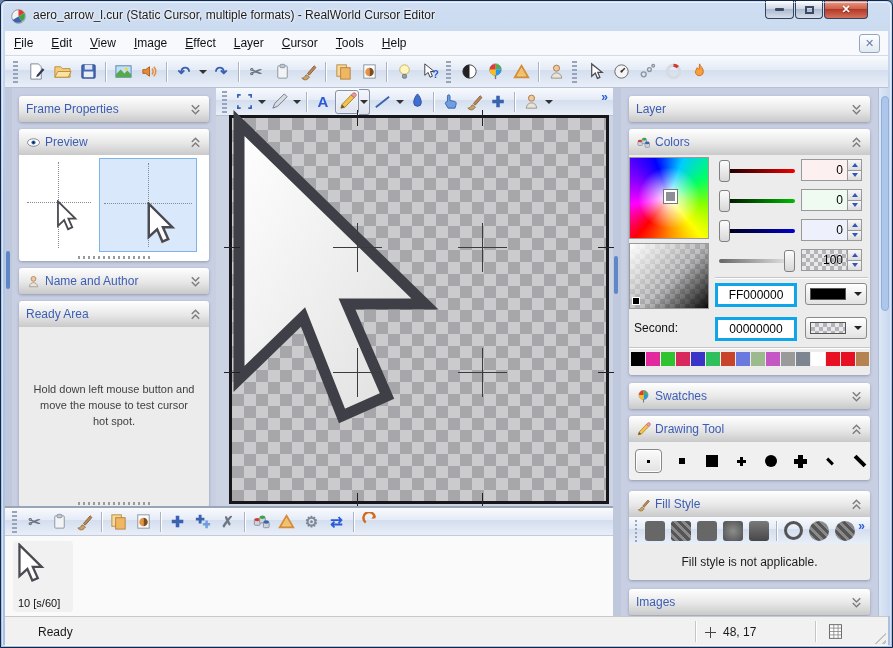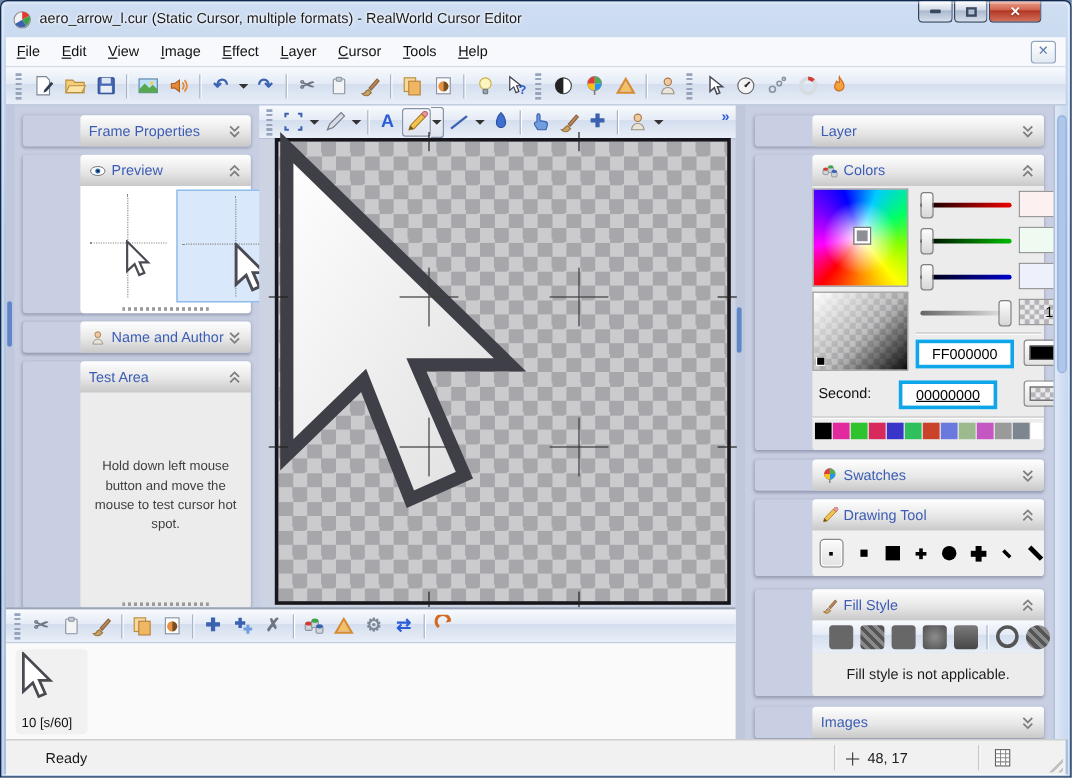--- a/index.html
+++ b/index.html
@@ -45,21 +45,21 @@
   .grip-v { position:absolute; left:1px; width:4px; height:38px; border-radius:2px; background:#5f87c7; }
   .lsplit { left:0; } .lsplit .grip-v{ top:163px; }
   .rsplit { left:608px; width:8px; } .rsplit .grip-v{ top:168px; }
 
   .lpanel { position:absolute; left:7px; top:0; width:204px; height:418px; background:#c9cfe2; }
   .rpanel { position:absolute; left:616px; top:0; width:257px; height:528px; background:#c9cfe2; overflow:hidden; }
   .rscroll { position:absolute; left:873px; top:0; width:12px; height:528px; background:linear-gradient(to right,#dde7f6,#c9d8ef); border-left:1px solid #aebfd9; }
   .rthumb { position:absolute; left:2px; top:8px; width:8px; height:215px; border-radius:4px; background:#adc6e9; border:1px solid #8fb0dc; }
 
   
-  .pbox { position:absolute; left:7px; width:190px; border-radius:3px; box-shadow:0 1px 3px rgba(40,50,80,.35);padding-left:48px; }
+  .pbox { position:absolute; left:7px; width:190px; border-radius:3px; box-shadow:0 1px 3px rgba(40,50,80,.35); }
   .rpanel .pbox { left:8px; width:241px; }
   .phdr { height:26px; border-radius:3px; background:linear-gradient(#ffffff,#e7e7e7 55%,#c9c9c9); display:flex; align-items:center; padding:0 7px; }
   .phdr .ptitle { font-size:12px; color:#3c5db5; margin-left:4px; }
   .phdr .chev { margin-left:auto; width:13px; height:13px; }
   .pbody { background:#ececec; border-radius:0 0 3px 3px; position:relative; }
   .open .phdr { border-radius:3px 3px 0 0; }
   .dotgrip { position:absolute; bottom:2px; left:50%; transform:translateX(-50%); width:72px; height:3px; background:repeating-linear-gradient(to right,#9a9a9a 0 2px,transparent 2px 5px); }
 
   
   .tile { position:absolute; top:3px; background:#fff; }
@@ -529,21 +529,21 @@
             <svg style="position:absolute;left:46px;top:43px;width:30px;height:42px">
                 <use href="#sym-sarrow"></use>
               </svg>
           </div>
           <div class="dotgrip"></div>
         </div>
       </div>
 
       <div class="pbox open" style="top:213px">
         <div class="phdr">
-          <span class="ptitle" style="margin-left:0">Test Area</span>
+          <span class="ptitle" style="margin-left:0">Ready Area</span>
           <svg class="chev">
               <use href="#sym-chevu"></use>
             </svg>
         </div>
         <div class="pbody test-body">
           <div class="test-text">Hold down left mouse button and move the mouse to test cursor hot spot.</div>
           <div class="dotgrip"></div>
         </div>
       </div>
     </div>
@@ -720,21 +720,21 @@
 
           <div class="hline" style="top:122px;left:86px;right:2px"></div>
 
           <input class="hexfield" style="left: 86px; top: 128px;" value="FF000000">
           <div class="colordd" style="left:176px;top:128px">
             <span class="swatchbox" style="background:#000"></span>
             <span class="dda"></span>
           </div>
 
           <span class="sec-label" style="top:166px">Second:</span>
-          <input class="hexfield" style="left: 72px; top: 162px; text-decoration: underline;" value="00000000">
+          <input class="hexfield" style="left: 86px; top: 162px;" value="00000000">
           <div class="colordd" style="left:176px;top:162px">
             <span class="swatchbox checkbg"></span>
             <span class="dda"></span>
           </div>
 
           <div class="hline" style="top:192px;left:0;right:0"></div>
           <div class="swrow">
               <div class="sw" style="background: rgb(0, 0, 0);"></div>
               <div class="sw" style="background: rgb(226, 42, 158);"></div>
               <div class="sw" style="background: rgb(47, 195, 47);"></div>

